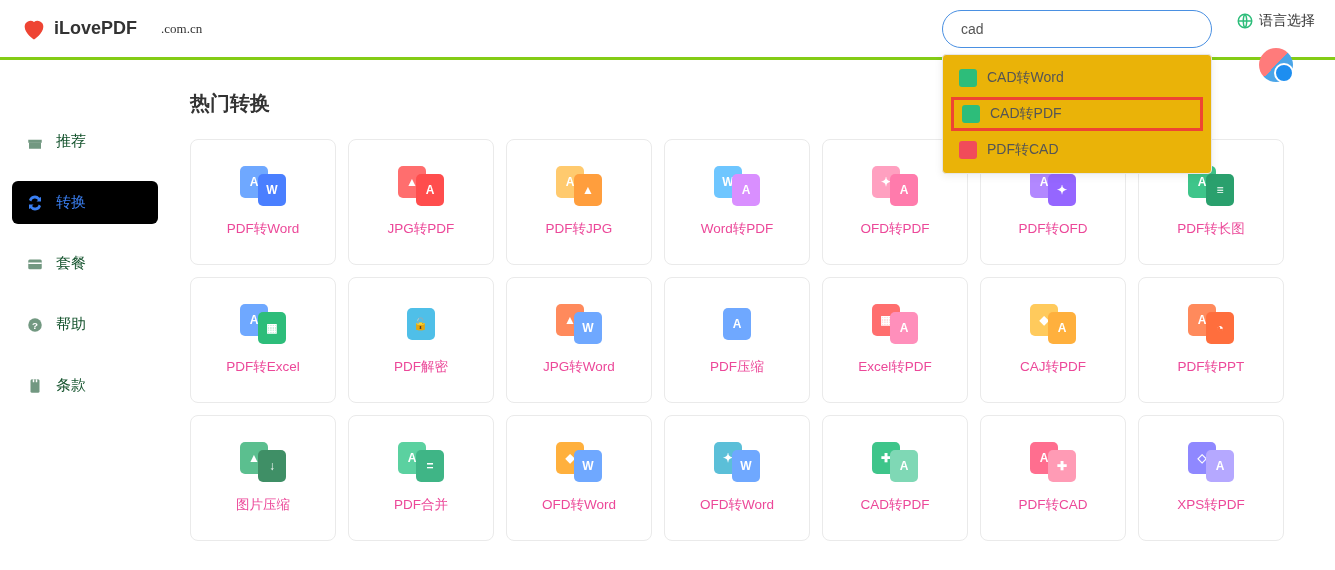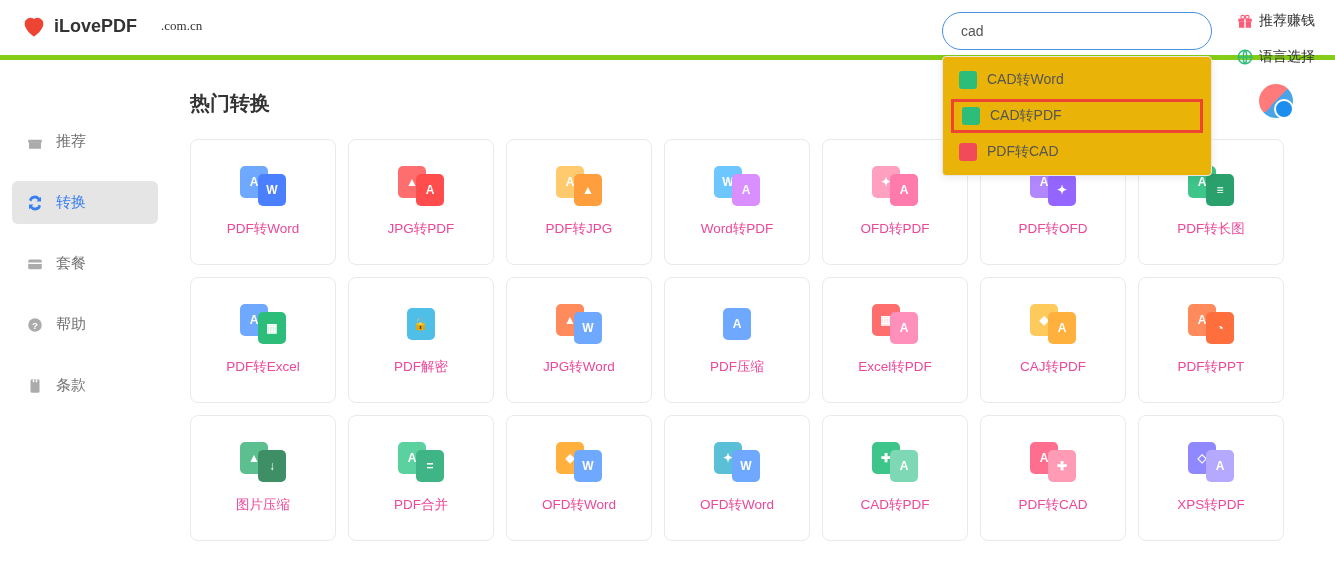--- a/index.html
+++ b/index.html
@@ -1,39 +1,39 @@
 <!DOCTYPE html>
 <html><head>
 <meta charset="utf-8">
 <style>
 * { box-sizing: border-box; margin: 0; padding: 0; }
 body { font-family: "Microsoft YaHei", -apple-system, sans-serif; background: #fff; color: #333; width: 1335px; }
-.header { display: flex; align-items: flex-start; padding: 12px 20px; border-bottom: 5px solid #84cc16; height: 60px; }
+.header { display: flex; align-items: center; padding: 12px 20px; border-bottom: 3px solid #84cc16; height: 60px; }
 .logo { display: flex; align-items: center; gap: 6px; }
 .logo-icon { width: 28px; height: 28px; }
 .logo-text { font-size: 18px; font-weight: bold; }
 .logo-suffix { font-size: 13px; color: #333; margin-left: 18px; font-family: Liberation Serif, serif; }
 .spacer { flex: 1; }
 .search-wrap { position: relative; }
 .search-input { width: 270px; height: 38px; border: 1.5px solid #4a90e2; border-radius: 22px; padding: 0 18px; font-size: 14px; outline: none; color: #555; }
 .dropdown { position: absolute; top: 44px; left: 0; width: 270px; background: #eab308; border: 1px solid #e6e6e6; border-radius: 4px; box-shadow: 0 2px 8px rgba(0,0,0,0.08); padding: 6px 0; z-index: 100; }
 .dd-item { display: flex; align-items: center; gap: 10px; padding: 8px 16px; font-size: 14px; color: #555; cursor: pointer; }
 .dd-item-hl { border: 3px solid #e43; margin: 2px 8px; padding: 5px 8px; }
 .dd-icon { width: 18px; height: 18px; border-radius: 3px; display: inline-flex; align-items: center; justify-content: center; position: relative; }
 .dd-green { background: #2dbd7a; }
 .dd-red { background: #f14b5a; }
 .header-links { display: flex; align-items: center; gap: 18px; margin-left: 24px; flex-direction: column; }
 .hlink { display: flex; align-items: center; gap: 5px; font-size: 14px; color: #333; cursor: pointer; }
 .hlink-icon { width: 18px; height: 18px; }
 .avatar { width: 34px; height: 34px; border-radius: 50%; background: linear-gradient(135deg, #ff7b7b 0 50%, #4aa5e8 50% 100%); position: relative; }
 .avatar::after { content: ""; position: absolute; bottom: -1px; right: -1px; width: 16px; height: 16px; border-radius: 50%; background: #1d8ef0; border: 2px solid #fff; }
 .body-wrap { display: flex; }
 .sidebar { width: 170px; padding: 60px 12px 0 12px; }
-.nav-item { display: flex; align-items: center; gap: 12px; padding: 12px 14px; font-size: 15px; color: #737373; cursor: pointer; border-radius: 6px; margin-bottom: 18px; }
-.nav-item.active { background: #e5e5e5; color: #3a7ff2; font-weight: 500; }
+.nav-item { display: flex; align-items: center; gap: 12px; padding: 12px 14px; font-size: 15px; color: #14532d; cursor: pointer; border-radius: 6px; margin-bottom: 18px; }
+.nav-item.active { background: #000000; color: #3a7ff2; font-weight: 500; }
 .nav-icon { width: 18px; height: 18px; display: inline-flex; align-items: center; justify-content: center; }
 .main { flex: 1; padding: 30px 40px 40px 20px; }
 .section-title { font-size: 20px; font-weight: 700; margin-bottom: 22px; color: #333; }
 .grid { display: grid; grid-template-columns: repeat(7, 146px); gap: 12px; }
 .card { width: 146px; height: 126px; border: 1px solid #eaeaea; border-radius: 8px; display: flex; flex-direction: column; align-items: center; justify-content: center; gap: 14px; cursor: pointer; background: #fff; }
 .card-icon { width: 46px; height: 40px; position: relative; }
 .sheet { position: absolute; width: 28px; height: 32px; border-radius: 5px; display: flex; align-items: center; justify-content: center; }
 .sheet.back { top: 0; left: 0; }
 .sheet.front { top: 8px; left: 18px; }
 .sheet.single { top: 4px; left: 9px; }

